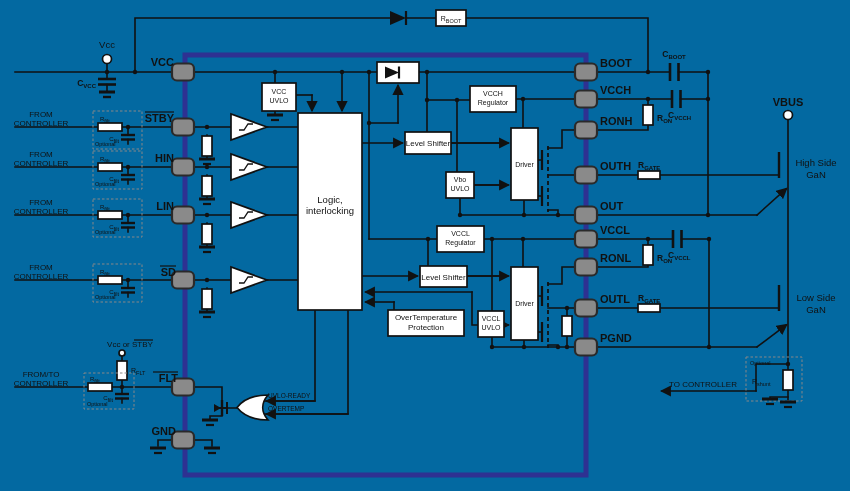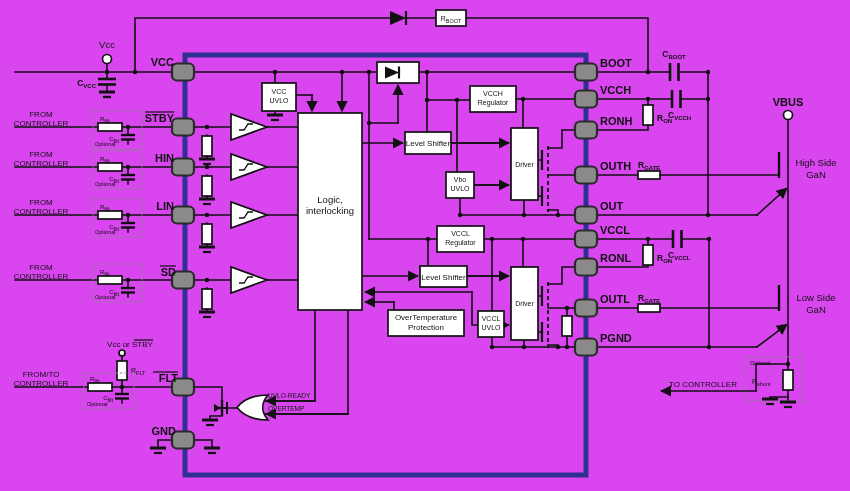--- a/index.html
+++ b/index.html
@@ -1,16 +1,16 @@
 <!DOCTYPE html>
 <html><head>
 <meta charset="utf-8">
 <style>
   html,body{margin:0;padding:0;background:#fff}
-  .stage{position:relative;width:850px;height:491px;background:#d946ef;overflow:hidden}
+  .stage{position:relative;width:850px;height:491px;background:#0369a1;overflow:hidden}
   text{font-family:"Liberation Sans",sans-serif;fill:#111}
   .w{stroke:#111;stroke-width:1.6;fill:none;stroke-linecap:square}
   .comp{stroke:#111;stroke-width:1.7;fill:#fff}
   .blk{stroke:#111;stroke-width:1.7;fill:#fff}
   .dashbox{stroke:#888;stroke-width:1;fill:none;stroke-dasharray:2.5 2}
   .chip{fill:none;stroke:#2e3192;stroke-width:5}
   .pin{fill:#8a8a8a;stroke:#2a2a2a;stroke-width:2.2}
   .dot{fill:#111}
   .pl{font-size:11px;font-weight:600}
   .bl{font-size:8px}

